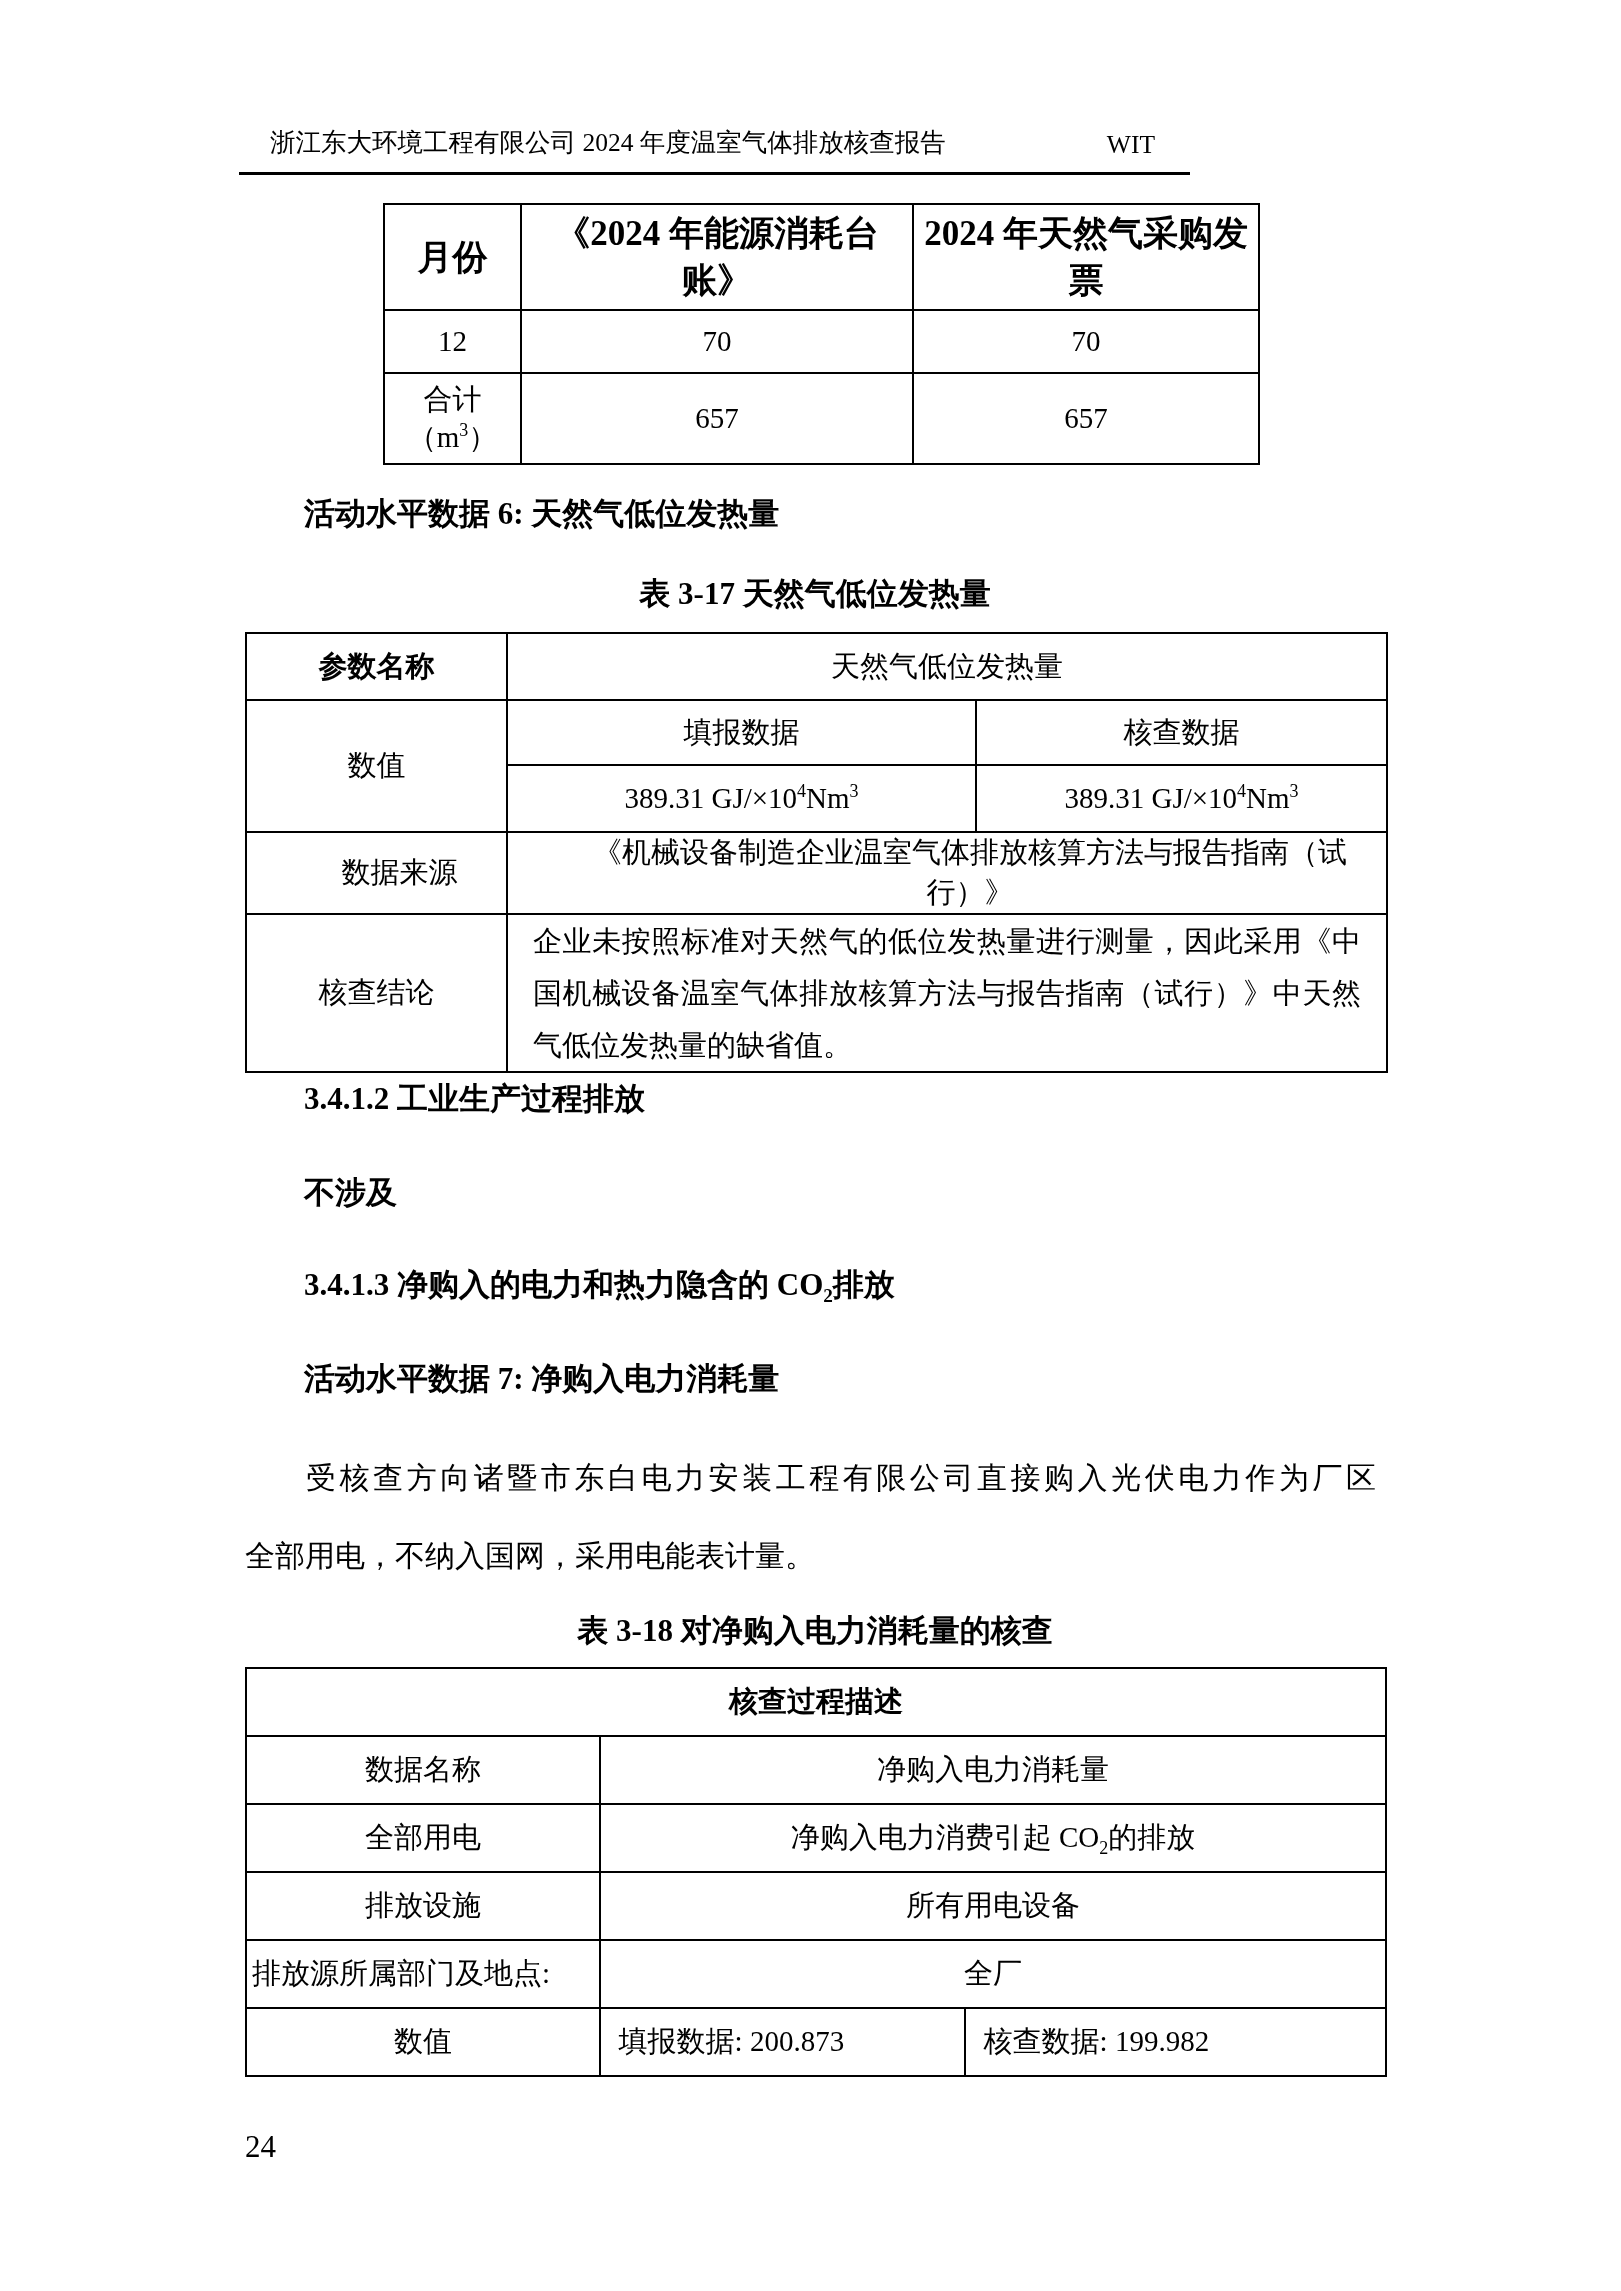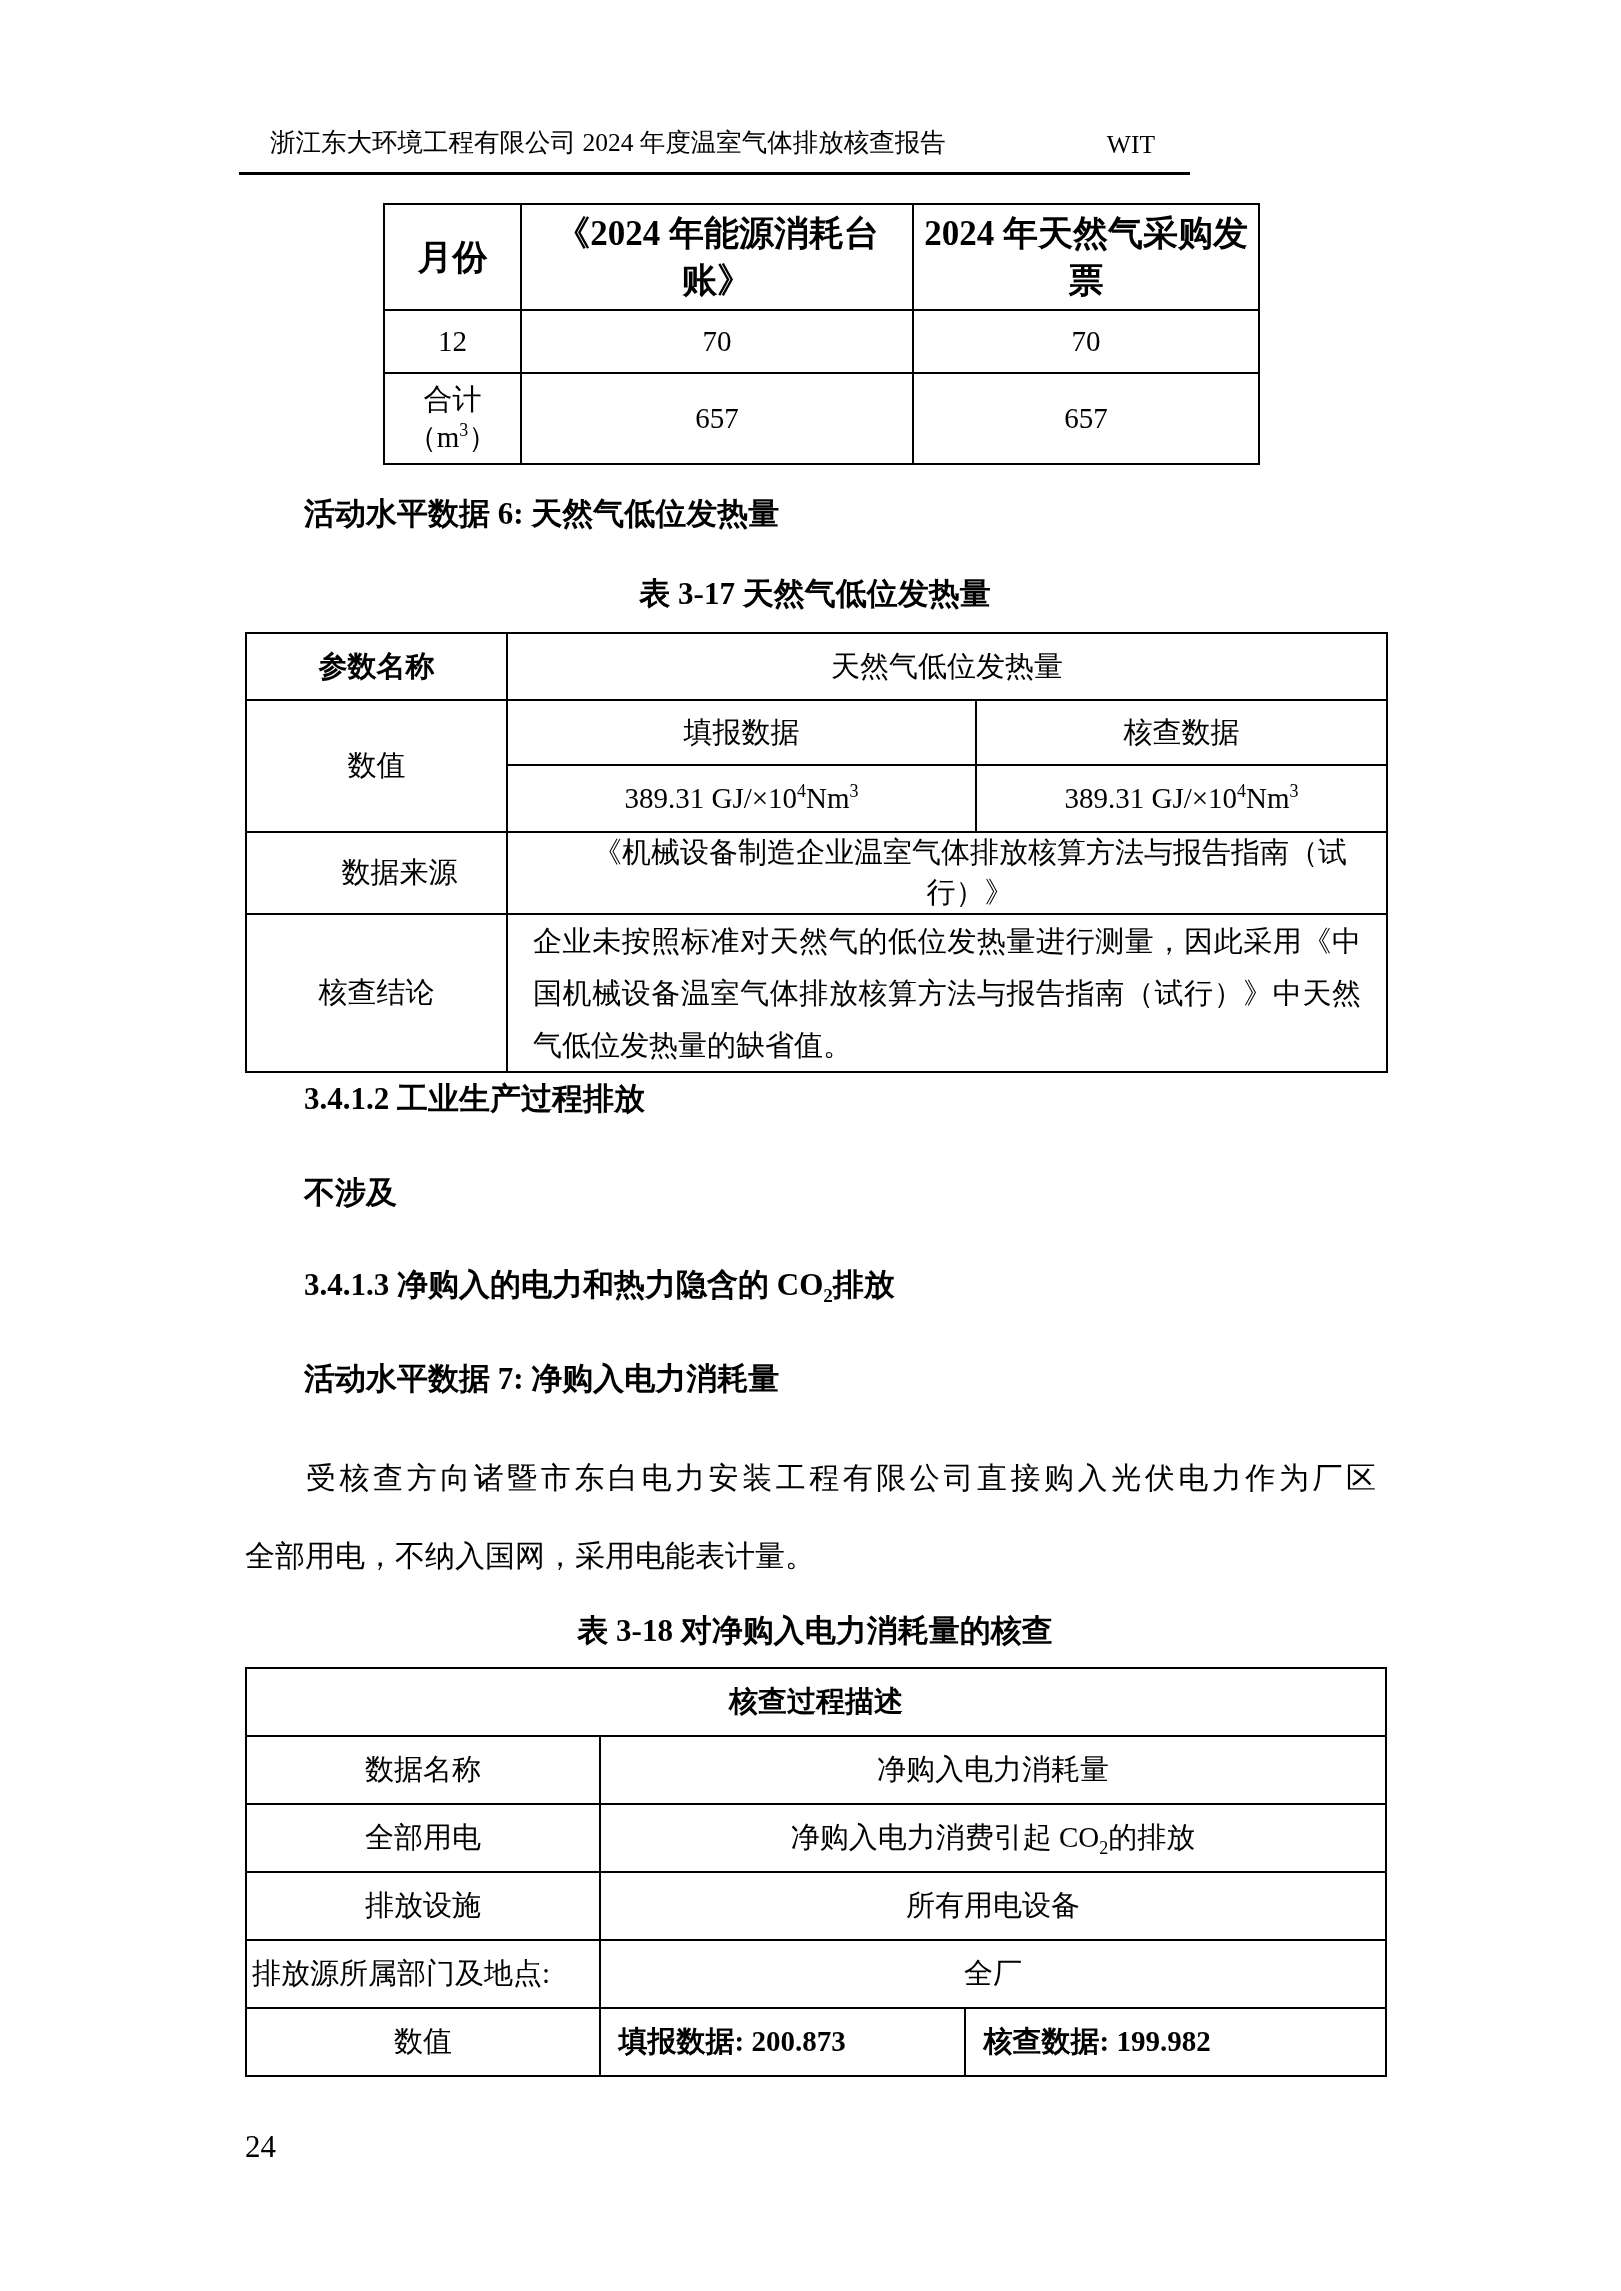--- a/index.html
+++ b/index.html
@@ -34,21 +34,21 @@
   
   .para{position:absolute;top:1439px;left:245px;width:1131px;font-size:30px;line-height:78px;}
   .para .l1{text-align:justify;text-align-last:justify;text-indent:61px;white-space:nowrap;}
   .para .l1{white-space:normal;}
   .para .l2{text-align:left;}
   
   .t18{position:absolute;top:1667px;left:245px;width:1140px;}
   .t18 td{height:66px;}
   .t18 .title-cell{font-weight:700;}
   .left-cell{text-align:left;padding-left:4.9px;}
-  .val-cell{text-align:left;padding-left:17.6px;font-weight:bold;}
+  .val-cell{text-align:left;padding-left:17.6px;}
   sup{font-size:62%;vertical-align:super;line-height:0;}
   sub{font-size:62%;vertical-align:sub;line-height:0;}
   .pageno{position:absolute;top:2129px;left:245px;width:1140px;text-align:left;font-size:31px;}
 </style>
 </head>
 <body>
 
 <div class="page">
 
   <div class="hdr">

